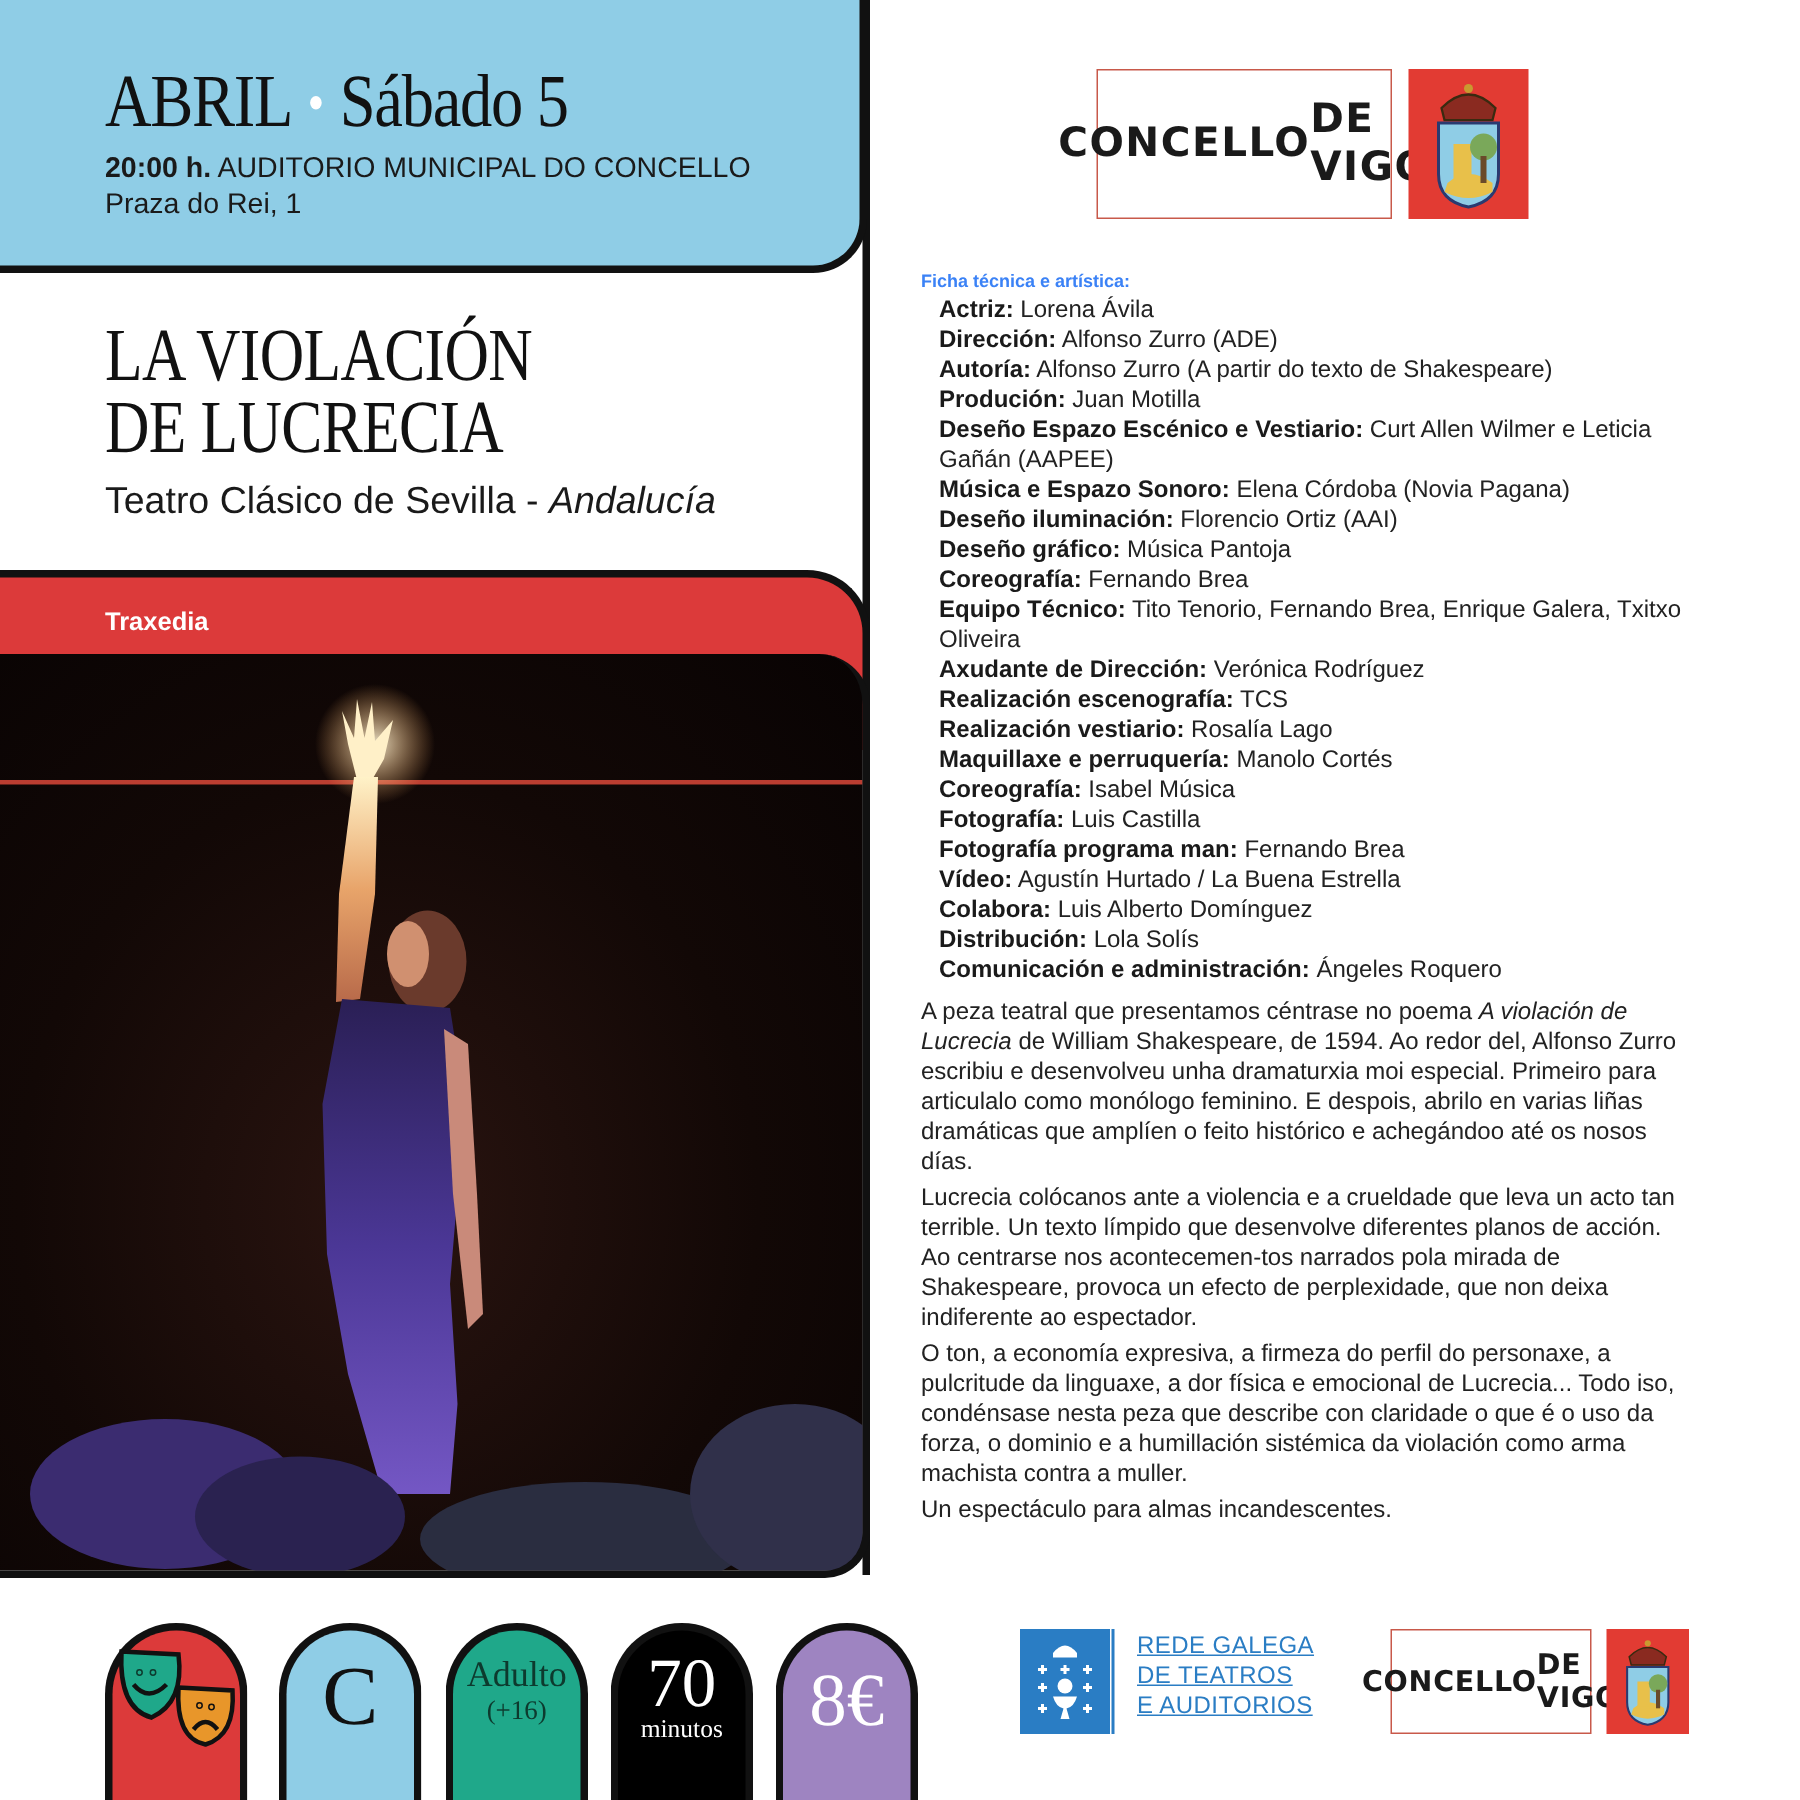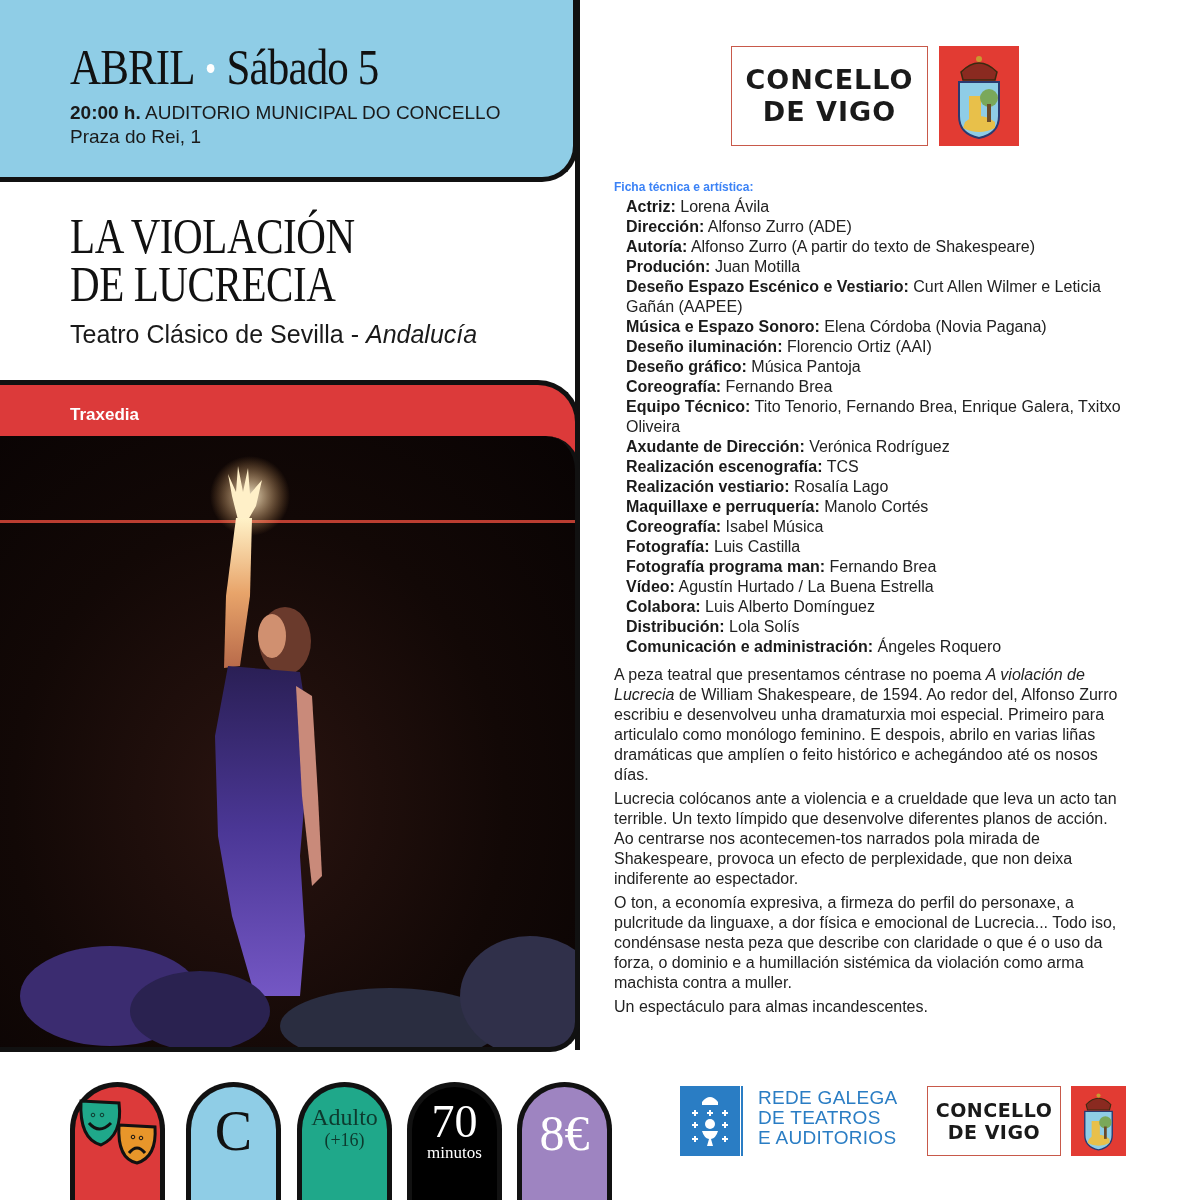--- a/index.html
+++ b/index.html
@@ -47,21 +47,21 @@
       border-top-right-radius: 34px; border-bottom-right-radius: 30px; overflow: hidden;
       background: radial-gradient(ellipse at 45% 60%, #2a1410 0%, #120806 55%, #080303 100%);
     }
     .photo .laser { position: absolute; left: 0; top: 84px; width: 100%; height: 3px; background: #d9483a; opacity: 0.85; }
     .photo svg { position: absolute; left: 0; top: 0; }
 
     
     .logo-top { position: absolute; left: 731px; top: 46px; width: 288px; height: 100px; }
     .logo-box {
       position: absolute; left: 0; top: 0; width: 197px; height: 100px; border: 1.5px solid #c8594a; background: #fff;
-      display: flex; flex-direction: column; align-items: center; justify-content: center;
+      display: flex; align-items: center; justify-content: center;
     }
     .logo-box span { font-family: "DejaVu Sans", sans-serif; font-weight: bold; font-size: 27px; line-height: 32px; color: #1a1a1a; letter-spacing: 1px; }
     .logo-crest { position: absolute; left: 208px; top: 0; width: 80px; height: 100px; background: #e23b33; }
 
     .ficha { position: absolute; left: 614px; top: 177px; width: 520px; font-size: 16px; line-height: 20px; color: #222; }
     .ficha-title { color: #3b82f6; font-weight: bold; font-size: 12px; }
     .ficha-list { padding-left: 12px; }
     .ficha-item b { font-weight: bold; color: #1a1a1a; }
 
     .desc { position: absolute; left: 614px; top: 665px; width: 510px; font-size: 16px; line-height: 20px; color: #222; }
@@ -81,21 +81,21 @@
     .b-price { left: 517px; background: #9e84c1; }
     .b-rating .big { font-size: 56px; line-height: 56px; margin-top: 16px; color: #111; }
     .b-age .t1 { font-size: 24px; line-height: 24px; margin-top: 18px; color: #0d3a2e; }
     .b-age .t2 { font-size: 18px; line-height: 22px; color: #0d3a2e; }
     .b-duration .t1 { font-size: 46px; line-height: 46px; margin-top: 12px; color: #fff; }
     .b-duration .t2 { font-size: 17px; line-height: 16px; color: #fff; }
     .b-price .big { font-size: 50px; line-height: 52px; margin-top: 20px; color: #fff; }
 
     .xunta { position: absolute; left: 680px; top: 1086px; width: 60px; height: 70px; background: #2a7dc4; }
     .xunta-sep { position: absolute; left: 741px; top: 1086px; width: 2px; height: 70px; background: #2a7dc4; }
-    .rede-text { position: absolute; left: 758px; top: 1088px; font-size: 19px; line-height: 20px; color: #2a7dc4; letter-spacing: 0.3px; }
+    .rede-text { position: absolute; left: 758px; top: 1088px; font-size: 16px; line-height: 20px; color: #2a7dc4; letter-spacing: 0.3px; text-decoration: underline; }
 
     .logo-bottom { position: absolute; left: 927px; top: 1086px; width: 199px; height: 70px; }
     .logo-bottom .logo-box { width: 134px; height: 70px; }
     .logo-bottom .logo-box span { font-size: 19px; line-height: 22px; letter-spacing: 0.5px; }
     .logo-bottom .logo-crest { left: 144px; width: 55px; height: 70px; }
   </style>
 </head>
 <body>
 
 <div class="left-col">

